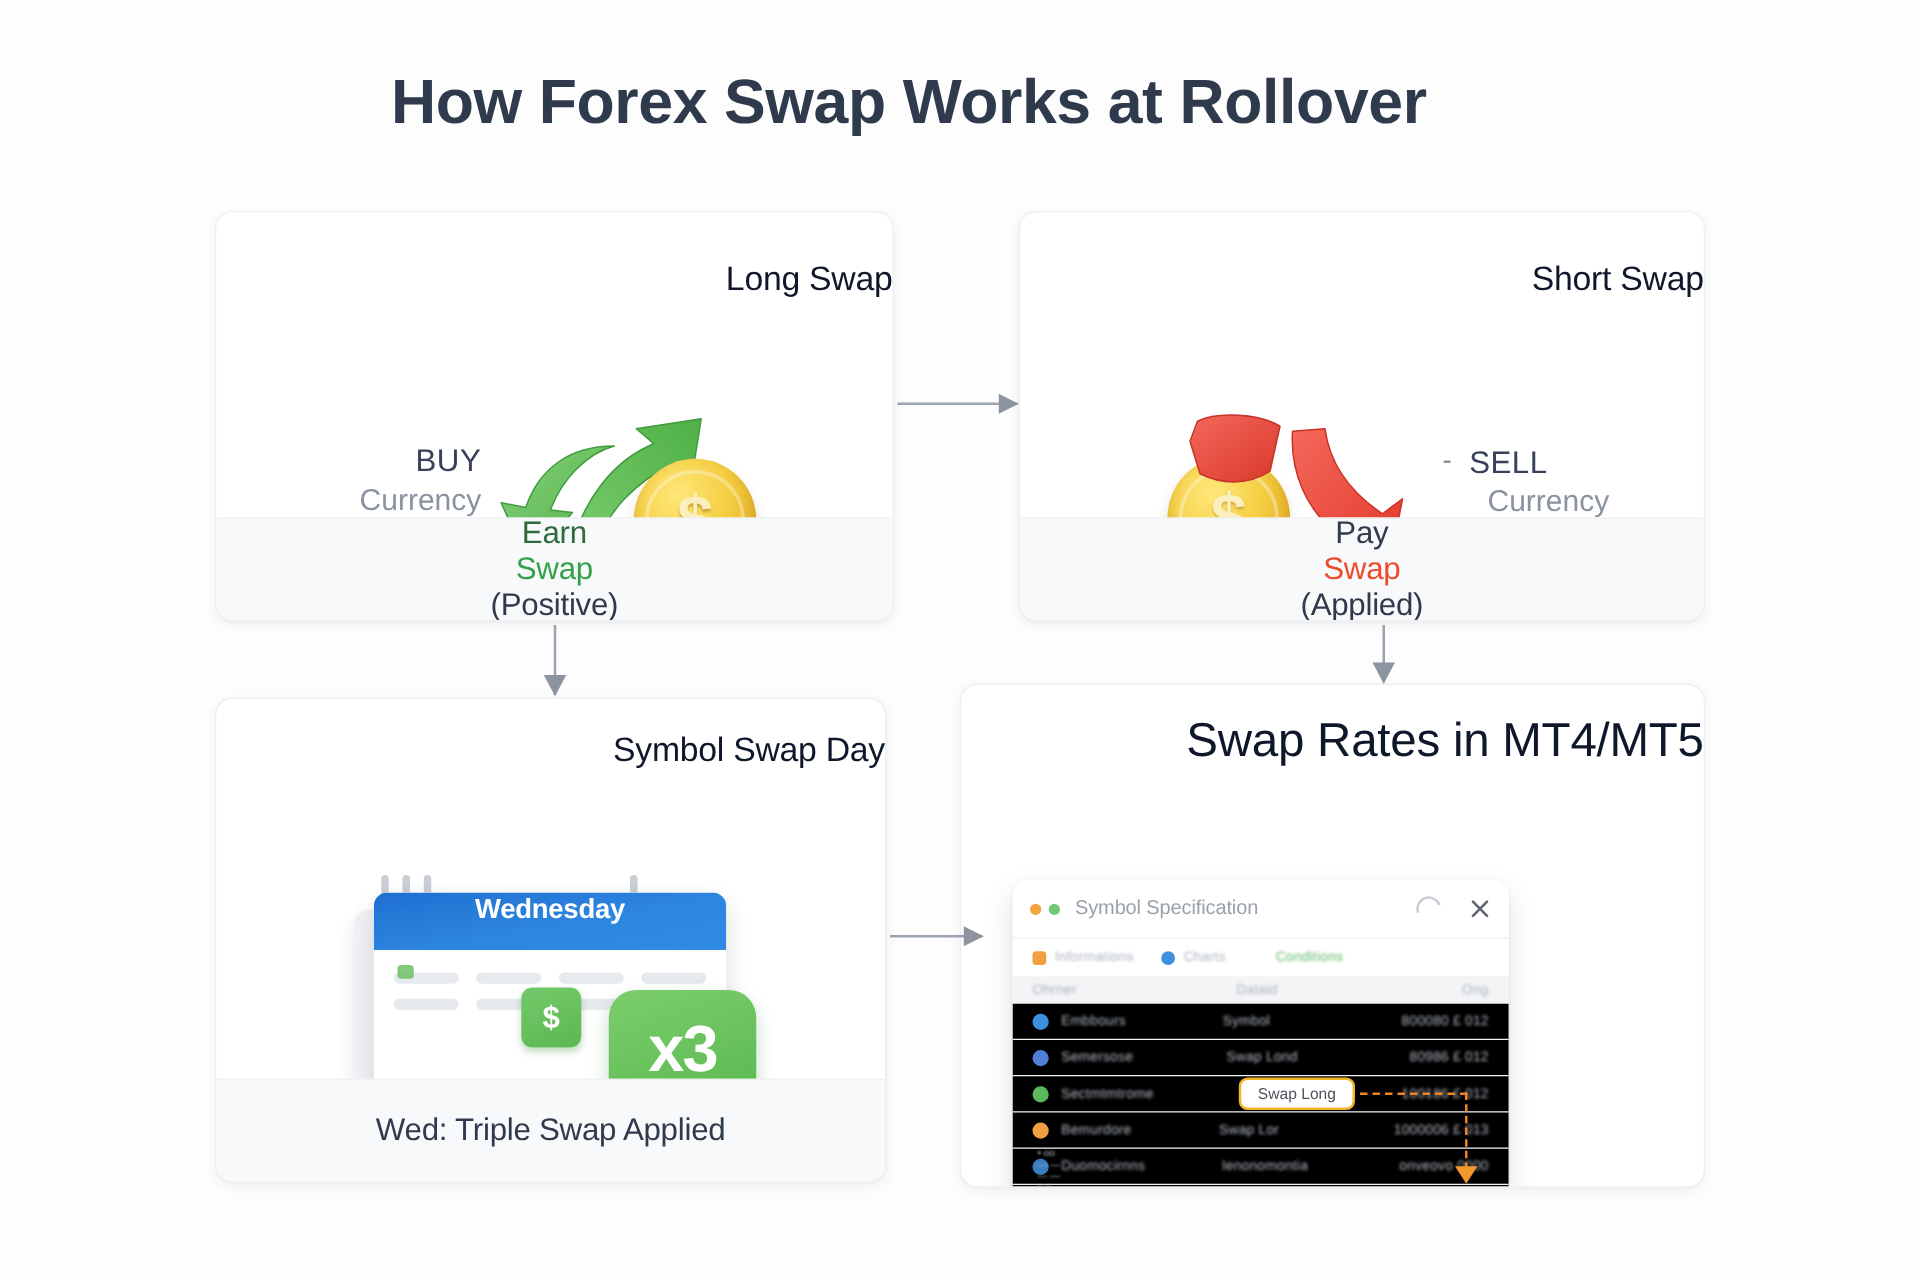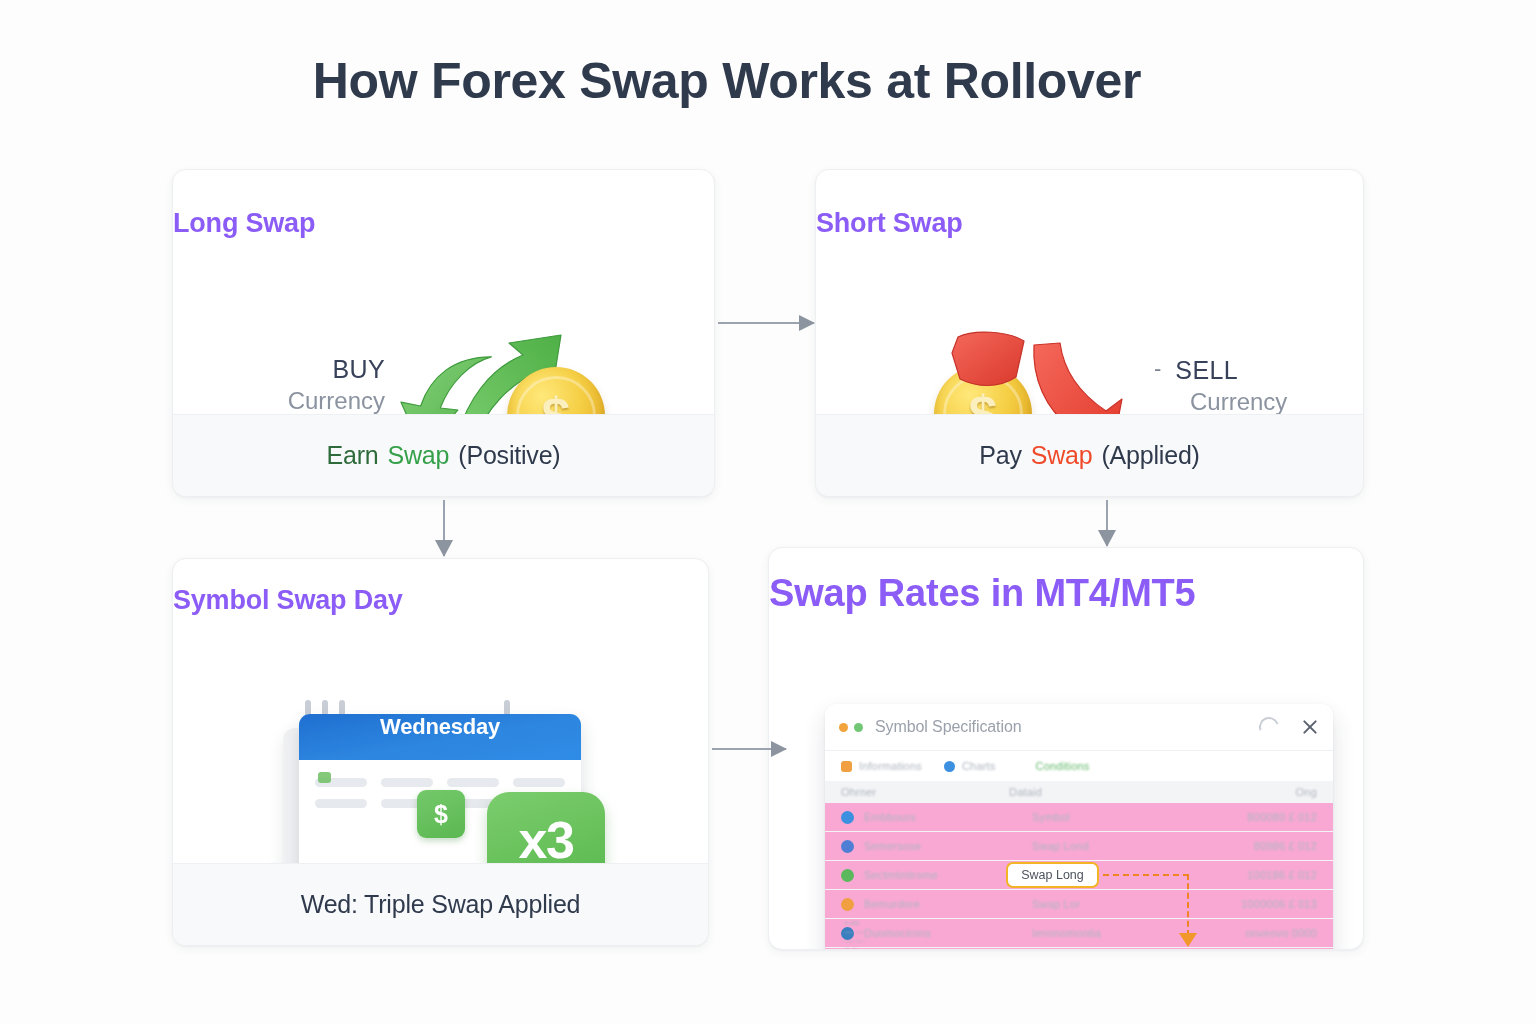--- a/index.html
+++ b/index.html
@@ -44,24 +44,24 @@
     box-shadow: 0 3px 10px rgba(40,50,70,0.055), 0 1px 2px rgba(40,50,70,0.04);
     overflow: hidden;
     box-sizing: border-box;
   }
   #card-long  { left: 172px;  top: 169px; width: 543px; height: 328px; }
   #card-short { left: 815px;  top: 169px; width: 549px; height: 328px; }
   #card-triple{ left: 172px;  top: 558px; width: 537px; height: 388px; }
   #card-mt    { left: 768px;  top: 547px; width: 596px; height: 403px; }
 
   .card-title {
-    text-align: left;
+    text-align: right;
     font-size: 27px;
-    font-weight: 700;
-    color: #8b5cf6;
+    font-weight: 400;
+    color: #0f172a;
     letter-spacing: -0.2px;
   }
   #card-long  .card-title,
   #card-short .card-title { margin-top: 38px; }
   #card-triple .card-title { margin-top: 26px; }
   #card-mt     .card-title { margin-top: 24px; font-size: 38px; }
 
   .card-body {
     position: relative;
   }
@@ -73,20 +73,21 @@
     height: 82px;
     border-top: 1px solid #eef0f3;
     background: #f8f9fa;
     display: flex;
     align-items: center;
     justify-content: center;
     font-size: 25px;
     color: #2f3a4d;
     letter-spacing: -0.2px;
     box-sizing: border-box;
+    flex-direction: column;
   }
   .footer-accent-green { color: #35a04a; }
   .footer-accent-green.dark { color: #2e6b3a; }
   .footer-accent-red { color: #ef4a2a; }
   .sp { display: inline-block; width: 9px; }
 
   
   .illus-row {
     position: absolute;
     left: 0;
@@ -263,22 +264,22 @@
     color: #ffffff;
     font-size: 52px;
     font-weight: 700;
     letter-spacing: -1.5px;
     line-height: 1;
   }
 
   
   #mt-window {
     position: absolute;
-    left: 56px; top: 89px;
-    width: 508px; height: 304px;
+    left: 41px; top: 89px;
+    width: 397px; height: 304px;
     background: #ffffff;
     border-radius: 12px;
     box-shadow: 0 10px 22px rgba(40,50,70,0.14), 0 1px 3px rgba(40,50,70,0.08);
     overflow: hidden;
   }
   .mt-titlebar {
     position: relative;
     height: 46px;
     display: flex;
     align-items: center;
@@ -333,21 +334,21 @@
   }
   .blurtext.green { color: #63b96a; }
 
   .mt-colhead {
     display: flex;
     align-items: center;
     height: 22px;
     background: #f3f4f6;
     padding: 0 16px;
   }
-  .mt-rows { background: #f9a8d4; }
+  .mt-rows { background: #000000; }
   .mt-row {
     display: flex;
     align-items: center;
     height: 28px;
     padding: 0 16px;
     border-bottom: 1px solid #f3f4f6;
     position: relative;
   }
   .row-ic {
     width: 13px; height: 13px; border-radius: 50%;

